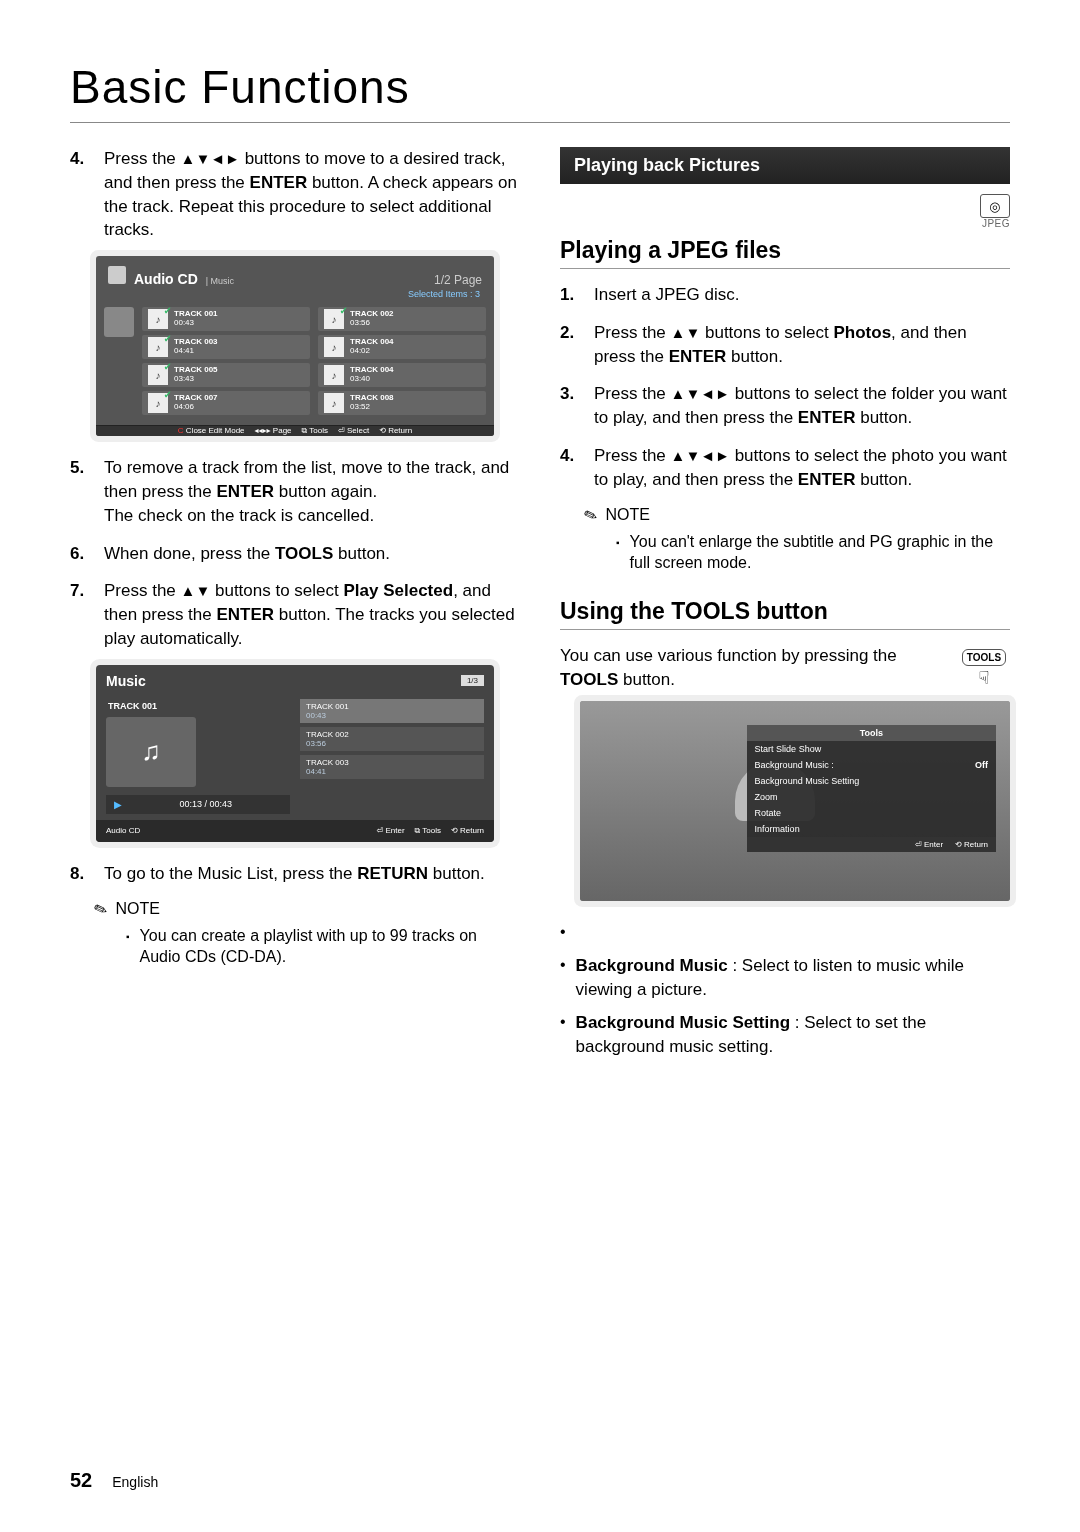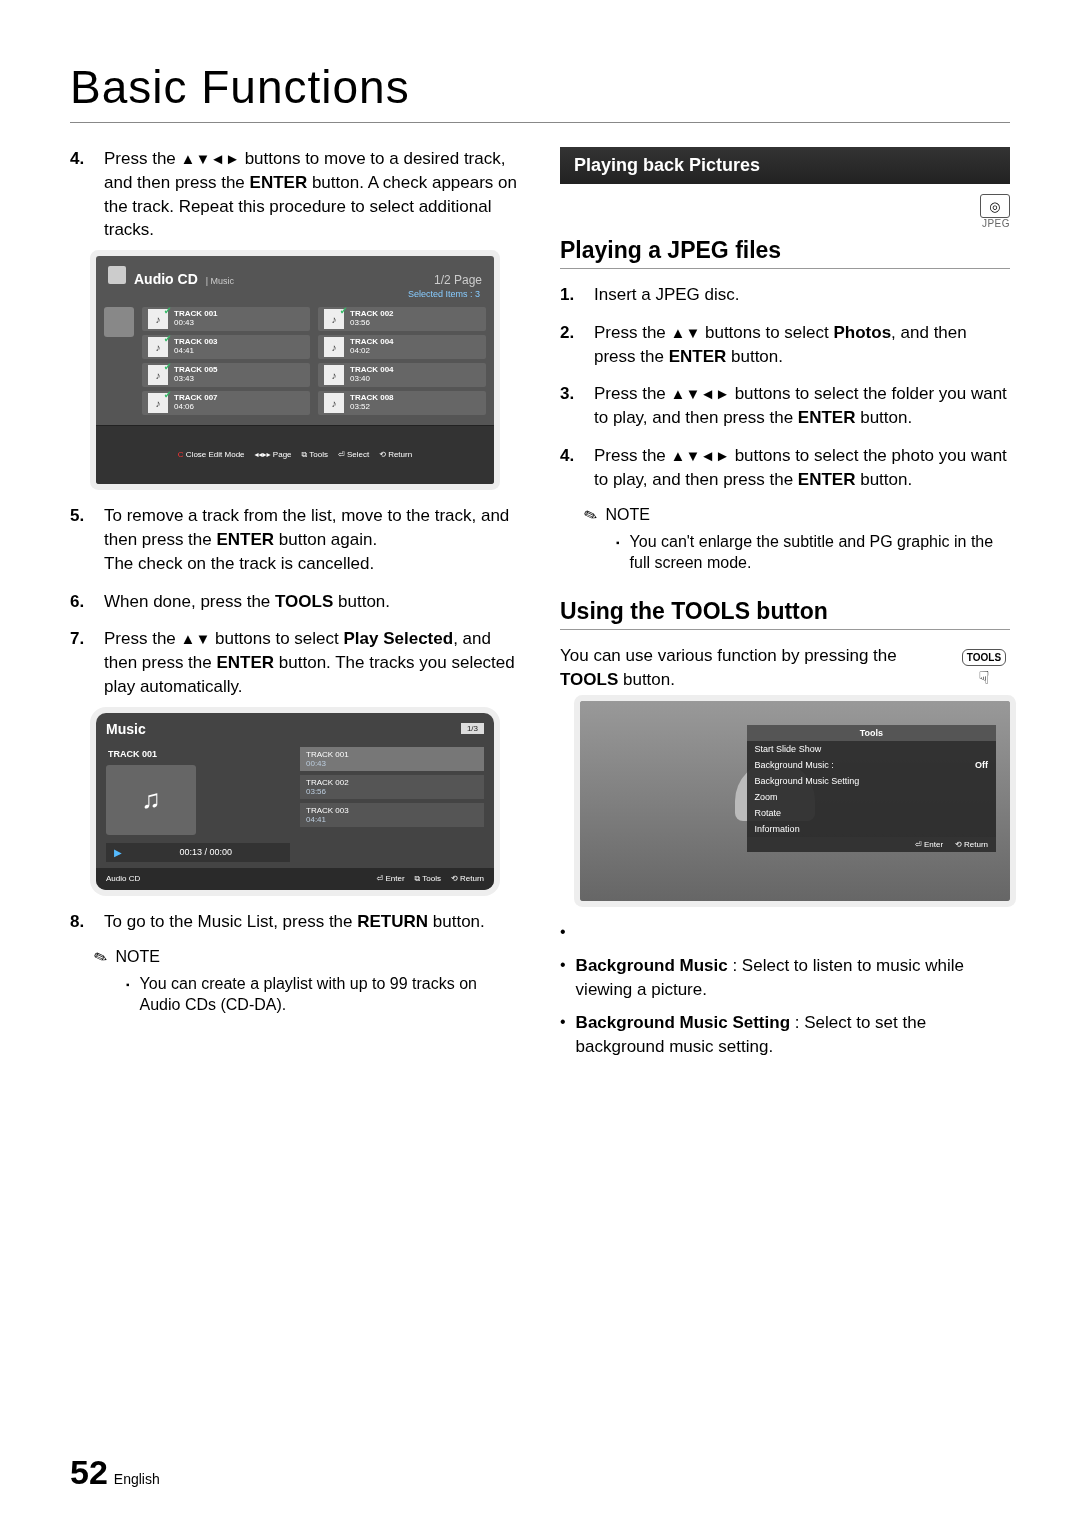--- a/index.html
+++ b/index.html
@@ -59,26 +59,26 @@
   .scr-hdr .pg { margin-left:auto; font-size:12px; color:#ccc; }
   .scr-sel { text-align:right; font-size:9px; color:#8cf; padding:0 14px 4px 0; }
   .scr-grid { display:flex; padding:4px 8px 10px 8px; gap:8px; }
   .scr-thumb { width:30px; height:30px; background:#888; border-radius:3px; }
   .scr-gcol { flex:1; display:flex; flex-direction:column; gap:4px; }
   .trk { display:flex; align-items:center; gap:6px; background:#666; padding:2px 6px; border-radius:2px; }
   .trk .mi { width:20px; height:20px; background:#eee; display:flex; align-items:center; justify-content:center; font-size:10px; color:#333; position:relative; }
   .trk .mi.chk::after { content:"✓"; position:absolute; top:-4px; right:-4px; color:#3b6; font-size:10px; font-weight:bold; }
   .trk .tt { font-size:8px; line-height:1.1; }
   .trk .tt .n { font-weight:bold; }
-  .scr-ftr { background:#333; font-size:8px; display:flex; gap:10px; justify-content:center; padding:24px 4px; border-top:1px solid #222; }
+  .scr-ftr { background:#333; font-size:8px; display:flex; gap:10px; justify-content:center; padding:0 4px; border-top:1px solid #222; }
   .scr-ftr span { white-space:nowrap; }
   .scr-ftr .c { color:#f33; }
 
   
-  .mscr { background:#444; color:#fff; border-radius:10px; overflow:hidden; margin: 10px 26px 20px 26px; box-shadow: 0 0 0 6px #eee; }
+  .mscr { background:#444; color:#fff; border-radius:4px; overflow:hidden; margin: 10px 26px 20px 26px; box-shadow: 0 0 0 6px #eee; }
   .mscr-hdr { padding:8px 10px 4px; display:flex; align-items:center; }
   .mscr-hdr .t { font-weight:bold; font-size:14px; }
   .mscr-hdr .pg { margin-left:auto; background:#ddd; color:#222; font-size:8px; padding:1px 6px; }
   .mscr-body { display:flex; padding:6px 10px; gap:10px; }
   .mscr-left { flex:1; }
   .mscr-art { width:90px; height:70px; background:#666; border-radius:3px; display:flex; align-items:center; justify-content:center; font-size:26px; }
   .mscr-left .curr { font-size:9px; padding:2px 2px 6px; }
   .mscr-left .curr .n { font-weight:bold; }
   .mscr-left .time { font-size:9px; background:#333; padding:4px 0; text-align:center; display:flex; align-items:center; justify-content:space-between; }
   .mscr-left .time .pl { color:#5bf; font-size:10px; margin-left:8px; }
@@ -95,21 +95,21 @@
   .tscr { background:#888; color:#fff; border-radius:3px; overflow:hidden; margin: 10px 0 20px 20px; box-shadow: 0 0 0 6px #eee; position:relative; height:200px; }
   .tscr .bg { position:absolute; inset:0; background:linear-gradient(#999,#666); }
   .tscr .dome { position:absolute; left:36%; top:30%; width:80px; height:60px; background:#bbb; border-radius:40px 40px 8px 8px; }
   .tscr .menu { position:absolute; right:14px; top:24px; width:58%; background:rgba(40,40,40,0.9); font-size:9px; }
   .tscr .menu .mh { background:#555; text-align:center; padding:3px; font-weight:bold; }
   .tscr .menu .mr { padding:3px 8px; display:flex; }
   .tscr .menu .mr .v { margin-left:auto;font-weight:bold; }
   .tscr .menu .mft { background:#333; display:flex; gap:12px; justify-content:flex-end; padding:3px 8px; font-size:8px; }
 
   .page-footer { position:absolute; bottom:40px; left:70px; font-size:14px; }
-  .page-footer b { font-size:34px; margin-right:6px; }
+  .page-footer b { font-size:20px; margin-right:20px; }
 </style>
 </head>
 <body>
 
 <h1 class="title">Basic Functions</h1>
 <hr class="rule">
 
 <div class="cols">
 
   <div class="col">
@@ -203,21 +203,21 @@
         <span class="t">Music</span>
         <span class="pg">1/3</span>
       </div>
       <div class="mscr-body">
         <div class="mscr-left">
           <div class="curr"><span class="n">TRACK 001</span></div>
           <div class="mscr-art">♫</div>
           <div style="height:8px"></div>
           <div class="time">
               <span class="pl">▶</span>
-              <span>00:13 / 00:00</span>
+              <span>00:13 / 00:43</span>
               <span></span>
             </div>
         </div>
         <div class="mscr-right">
           <div class="row active">
               <span class="n">TRACK 001</span>
               <span class="d">00:43</span>
             </div>
           <div class="row">
               <span class="n">TRACK 002</span>

